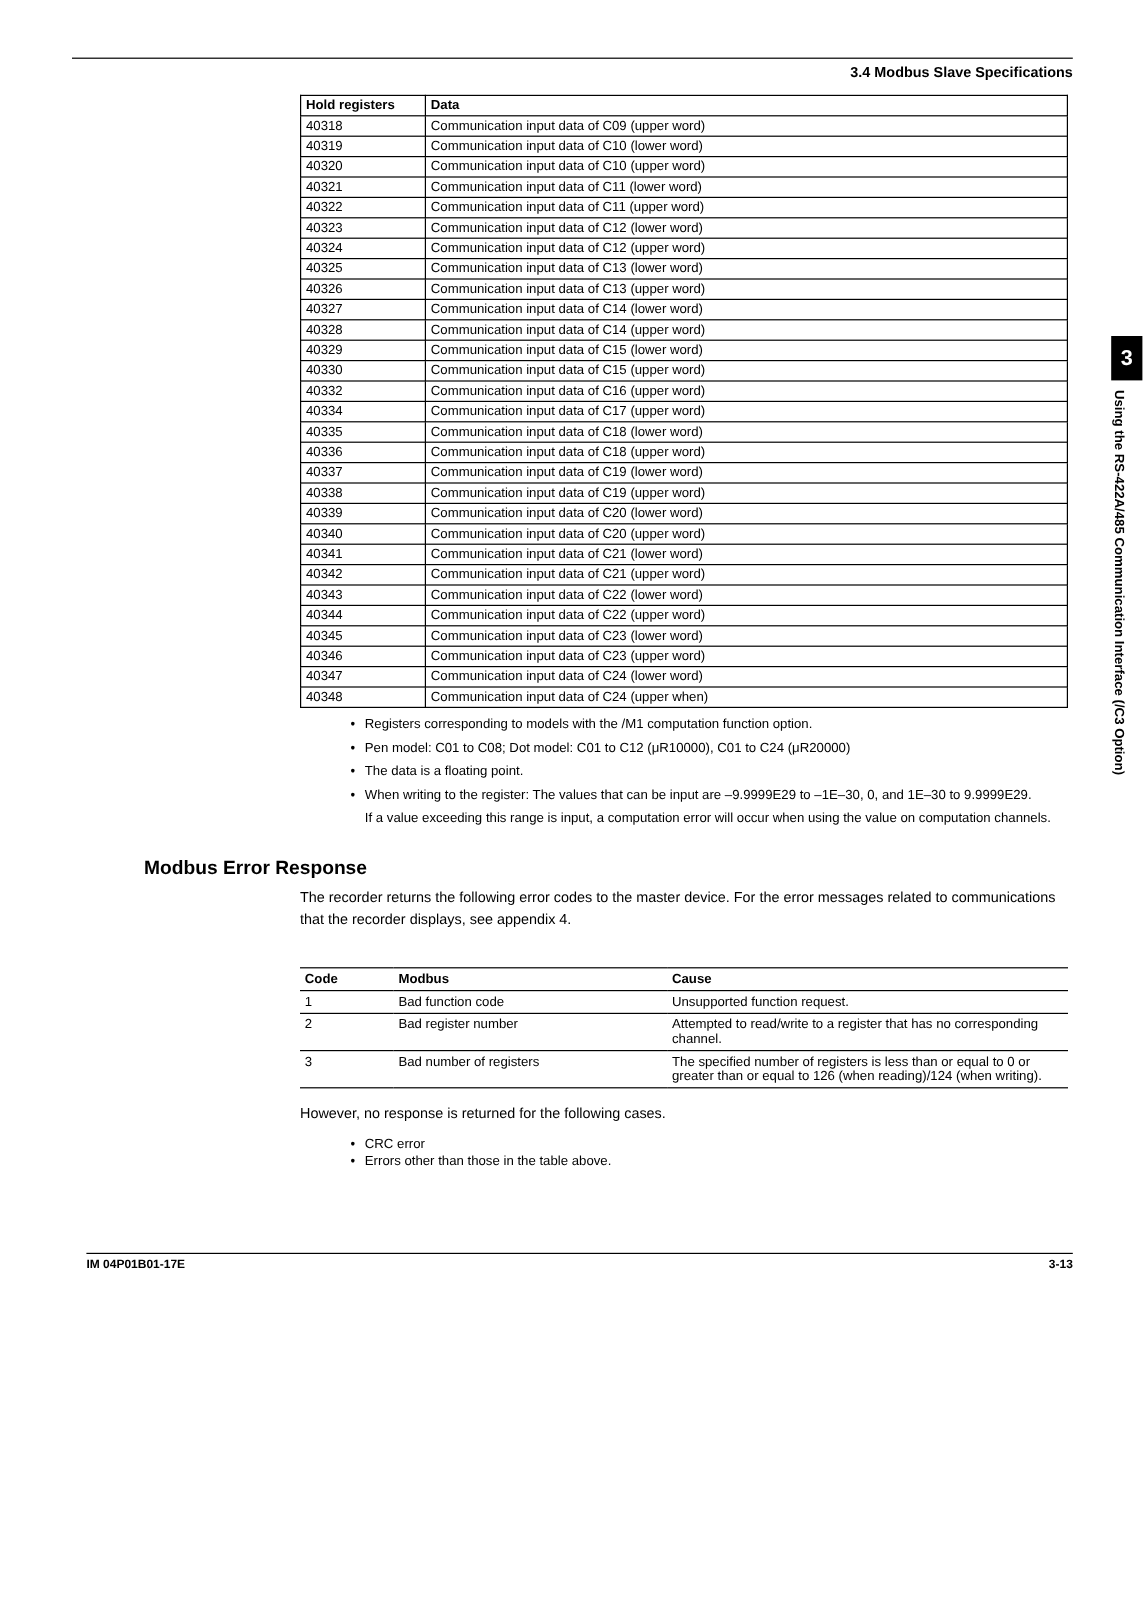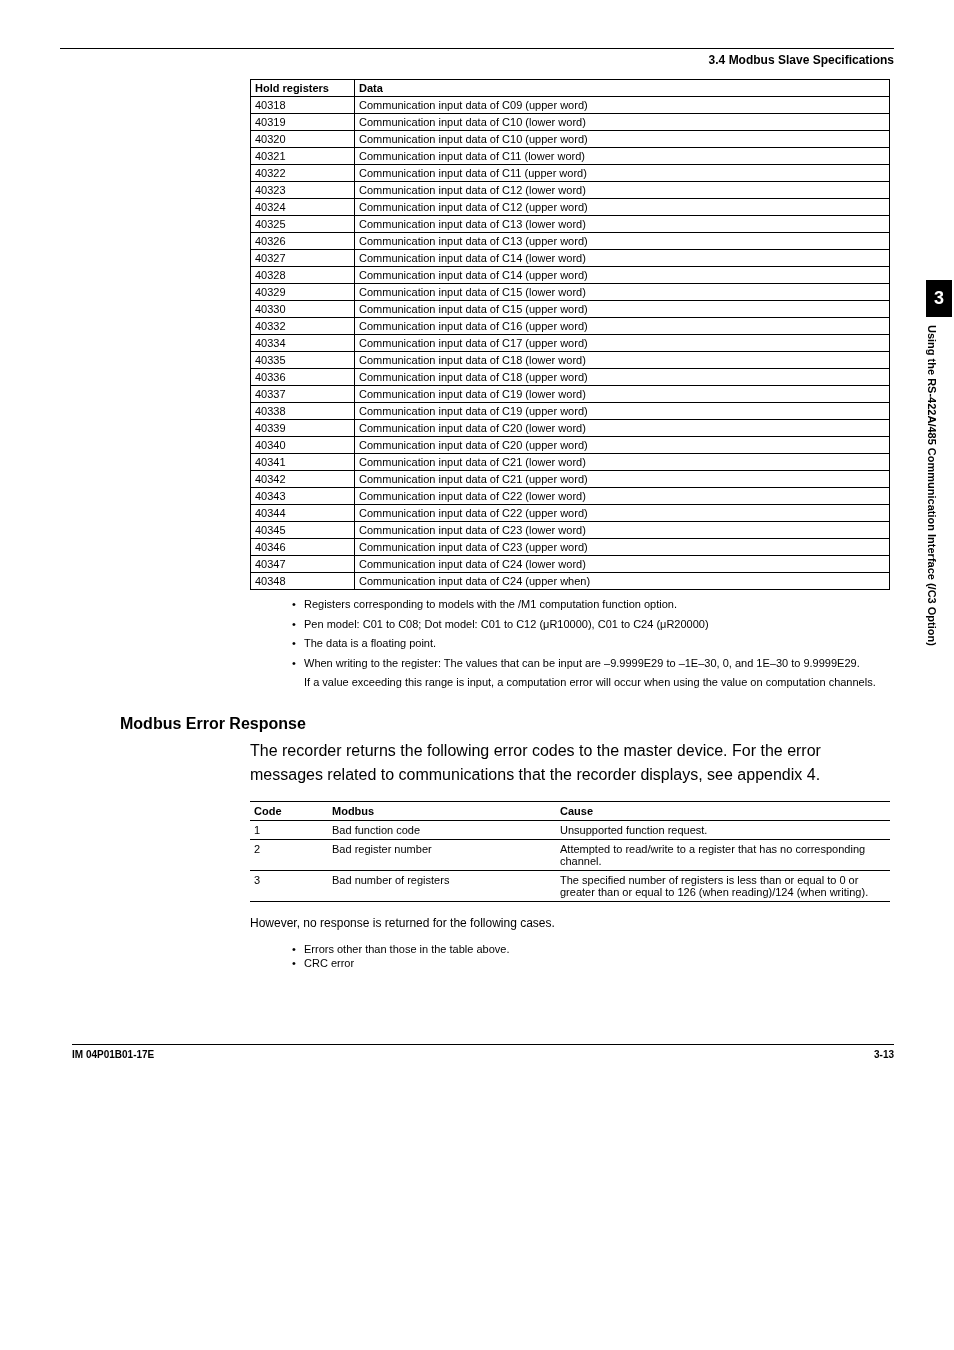--- a/index.html
+++ b/index.html
@@ -68,23 +68,23 @@
   .notes .indent {
     padding-left: 14px;
     line-height: 1.5;
   }
   h2.sub {
     font-size: 16px;
     font-weight: bold;
     margin: 24px 0 6px 0;
   }
   .intro-text {
-    font-size: 16px;
+    font-size: 12px;
     line-height: 1.5;
-    margin-bottom: 14px;
+    margin-bottom: 31px;
   }
   .err-table {
     border-collapse: collapse;
     width: 640px;
     font-size: 11px;
   }
   .err-table th {
     text-align: left;
     font-weight: bold;
     border-top: 1.5px solid #000;
@@ -326,22 +326,22 @@
           <tr>
             <td>3</td>
             <td>Bad number of registers</td>
             <td>The specified number of registers is less than or equal to 0 or greater than or equal to 126 (when reading)/124 (when writing).</td>
           </tr>
         </tbody>
     </table>
 
     <div class="post-text">However, no response is returned for the following cases.</div>
     <ul class="post-list">
+      <li>CRC error</li>
       <li>Errors other than those in the table above.</li>
-      <li>CRC error</li>
     </ul>
   </div>
 
   <div class="side-tab">
     <div class="tab-num">3</div>
     <div class="tab-text">Using the RS-422A/485 Communication Interface (/C3 Option)</div>
   </div>
 
   <div class="footer">
     <span>IM 04P01B01-17E</span>

